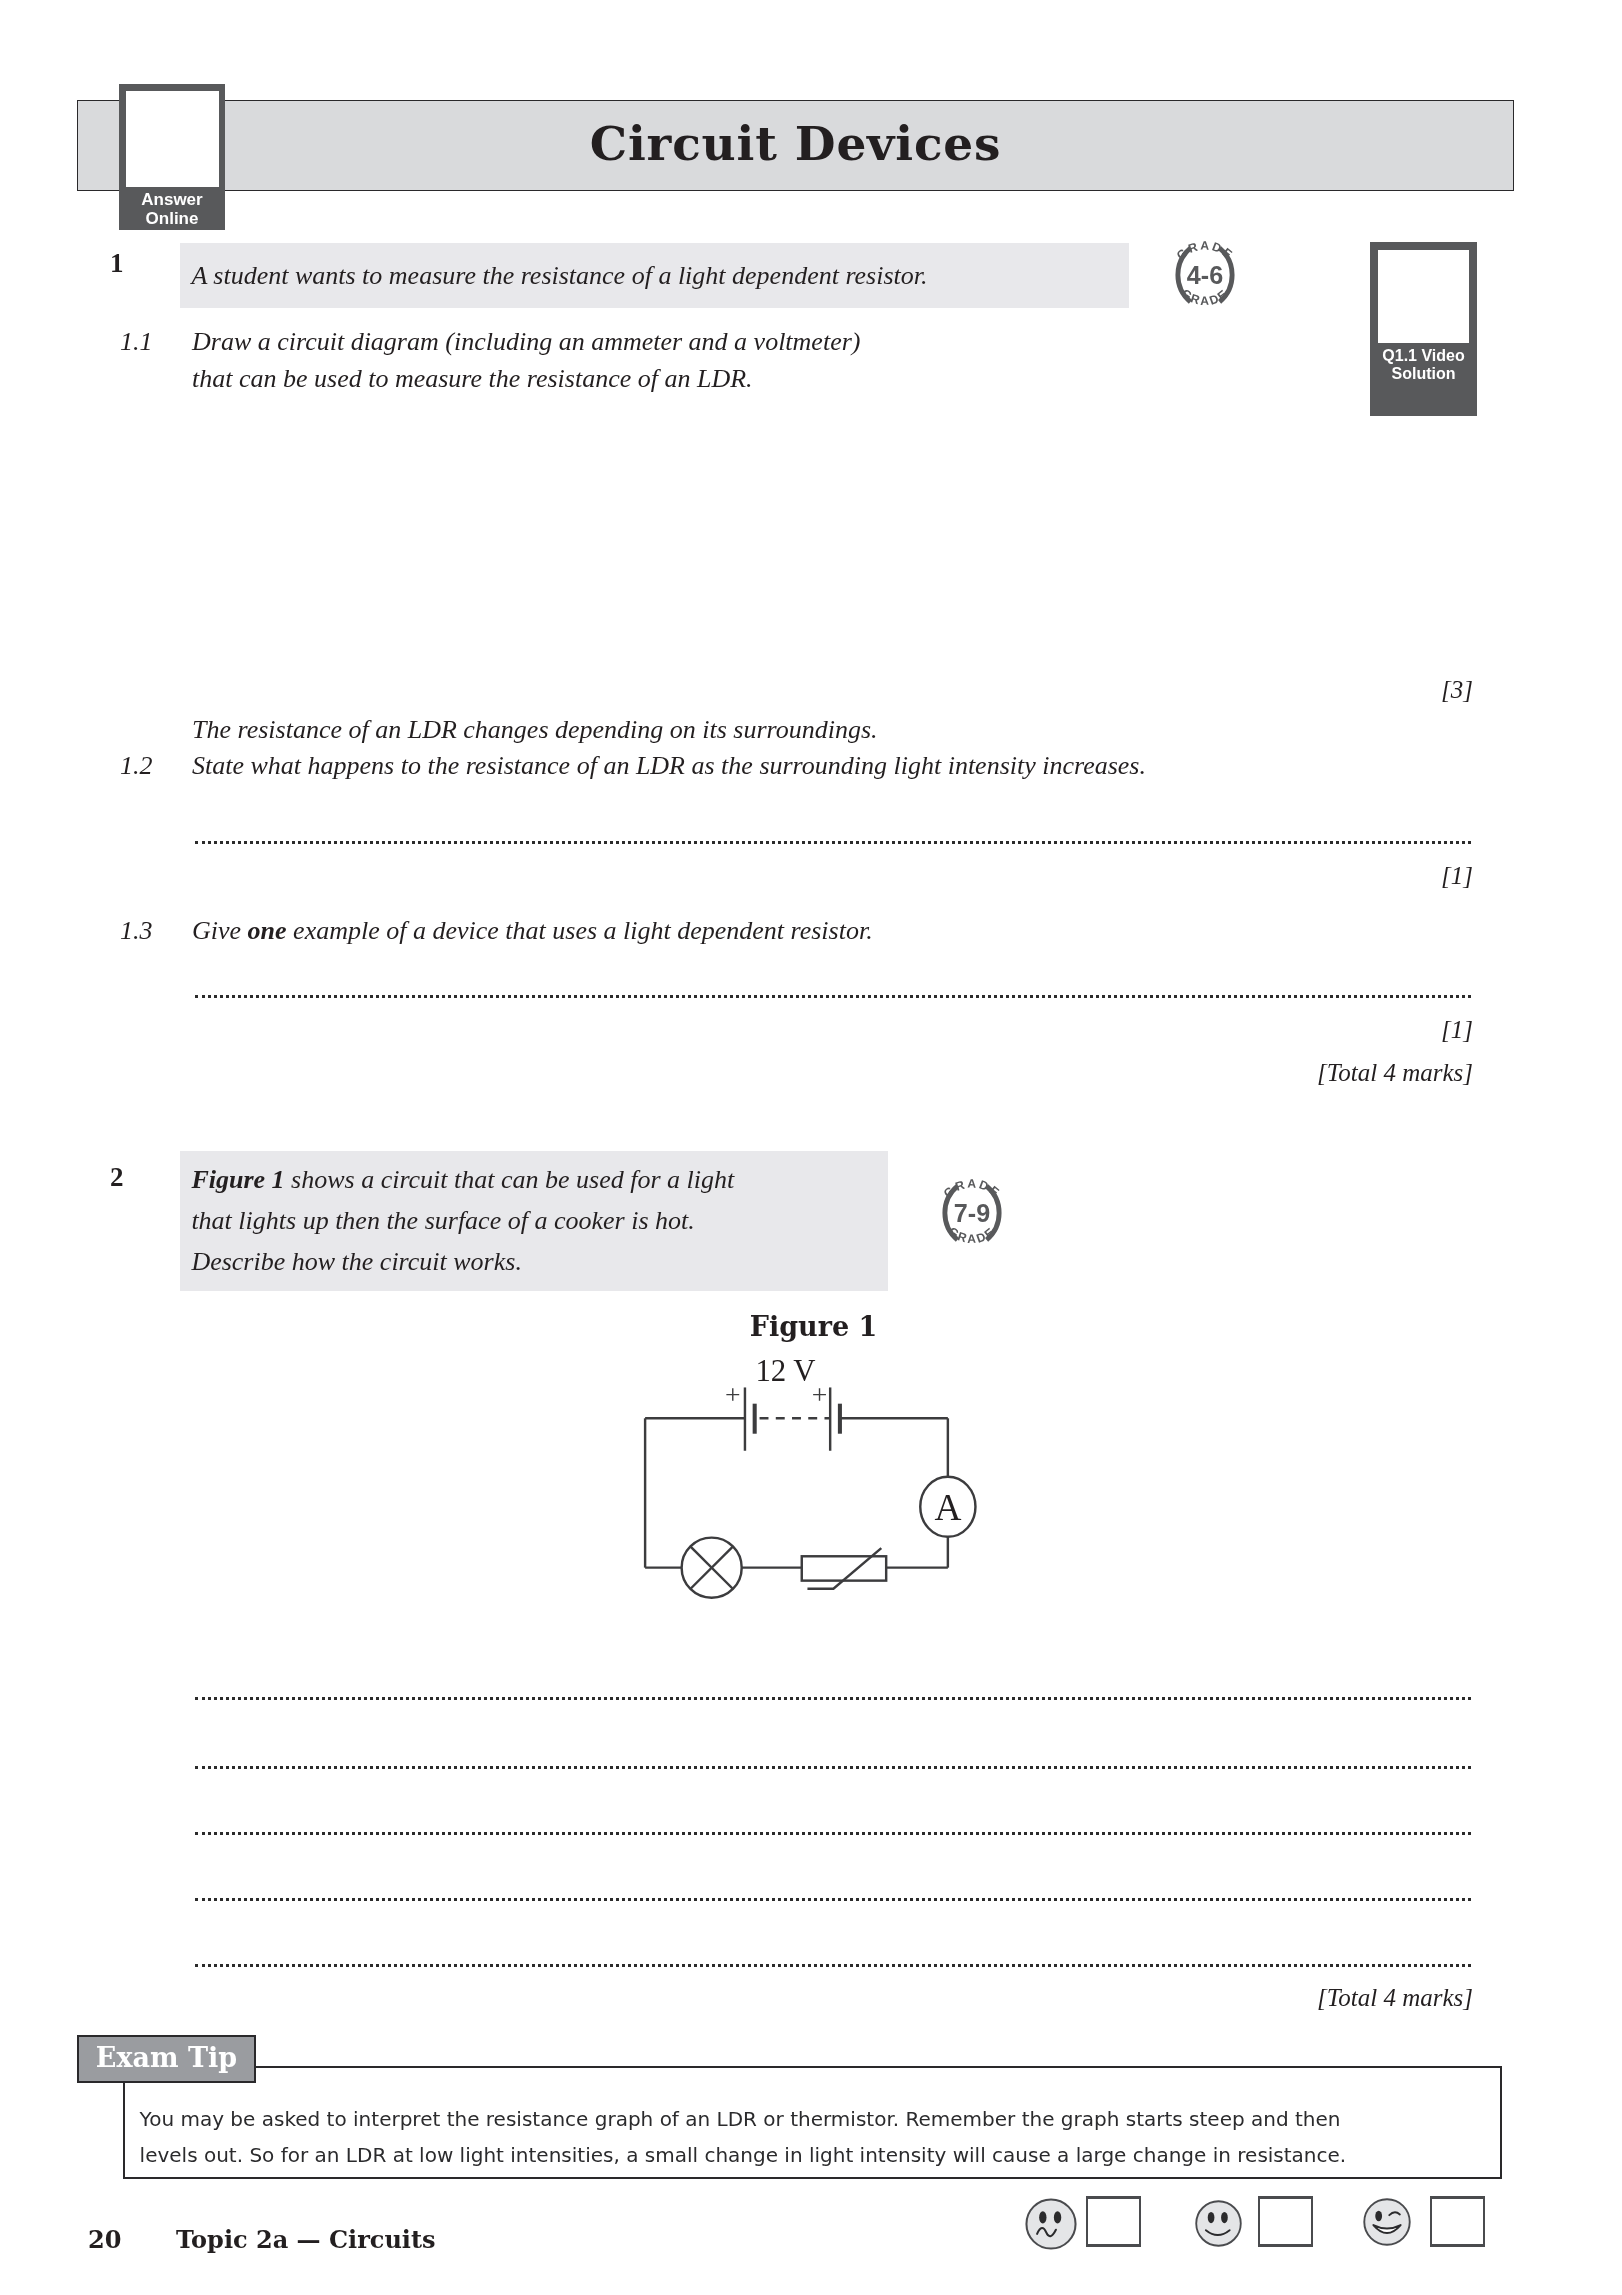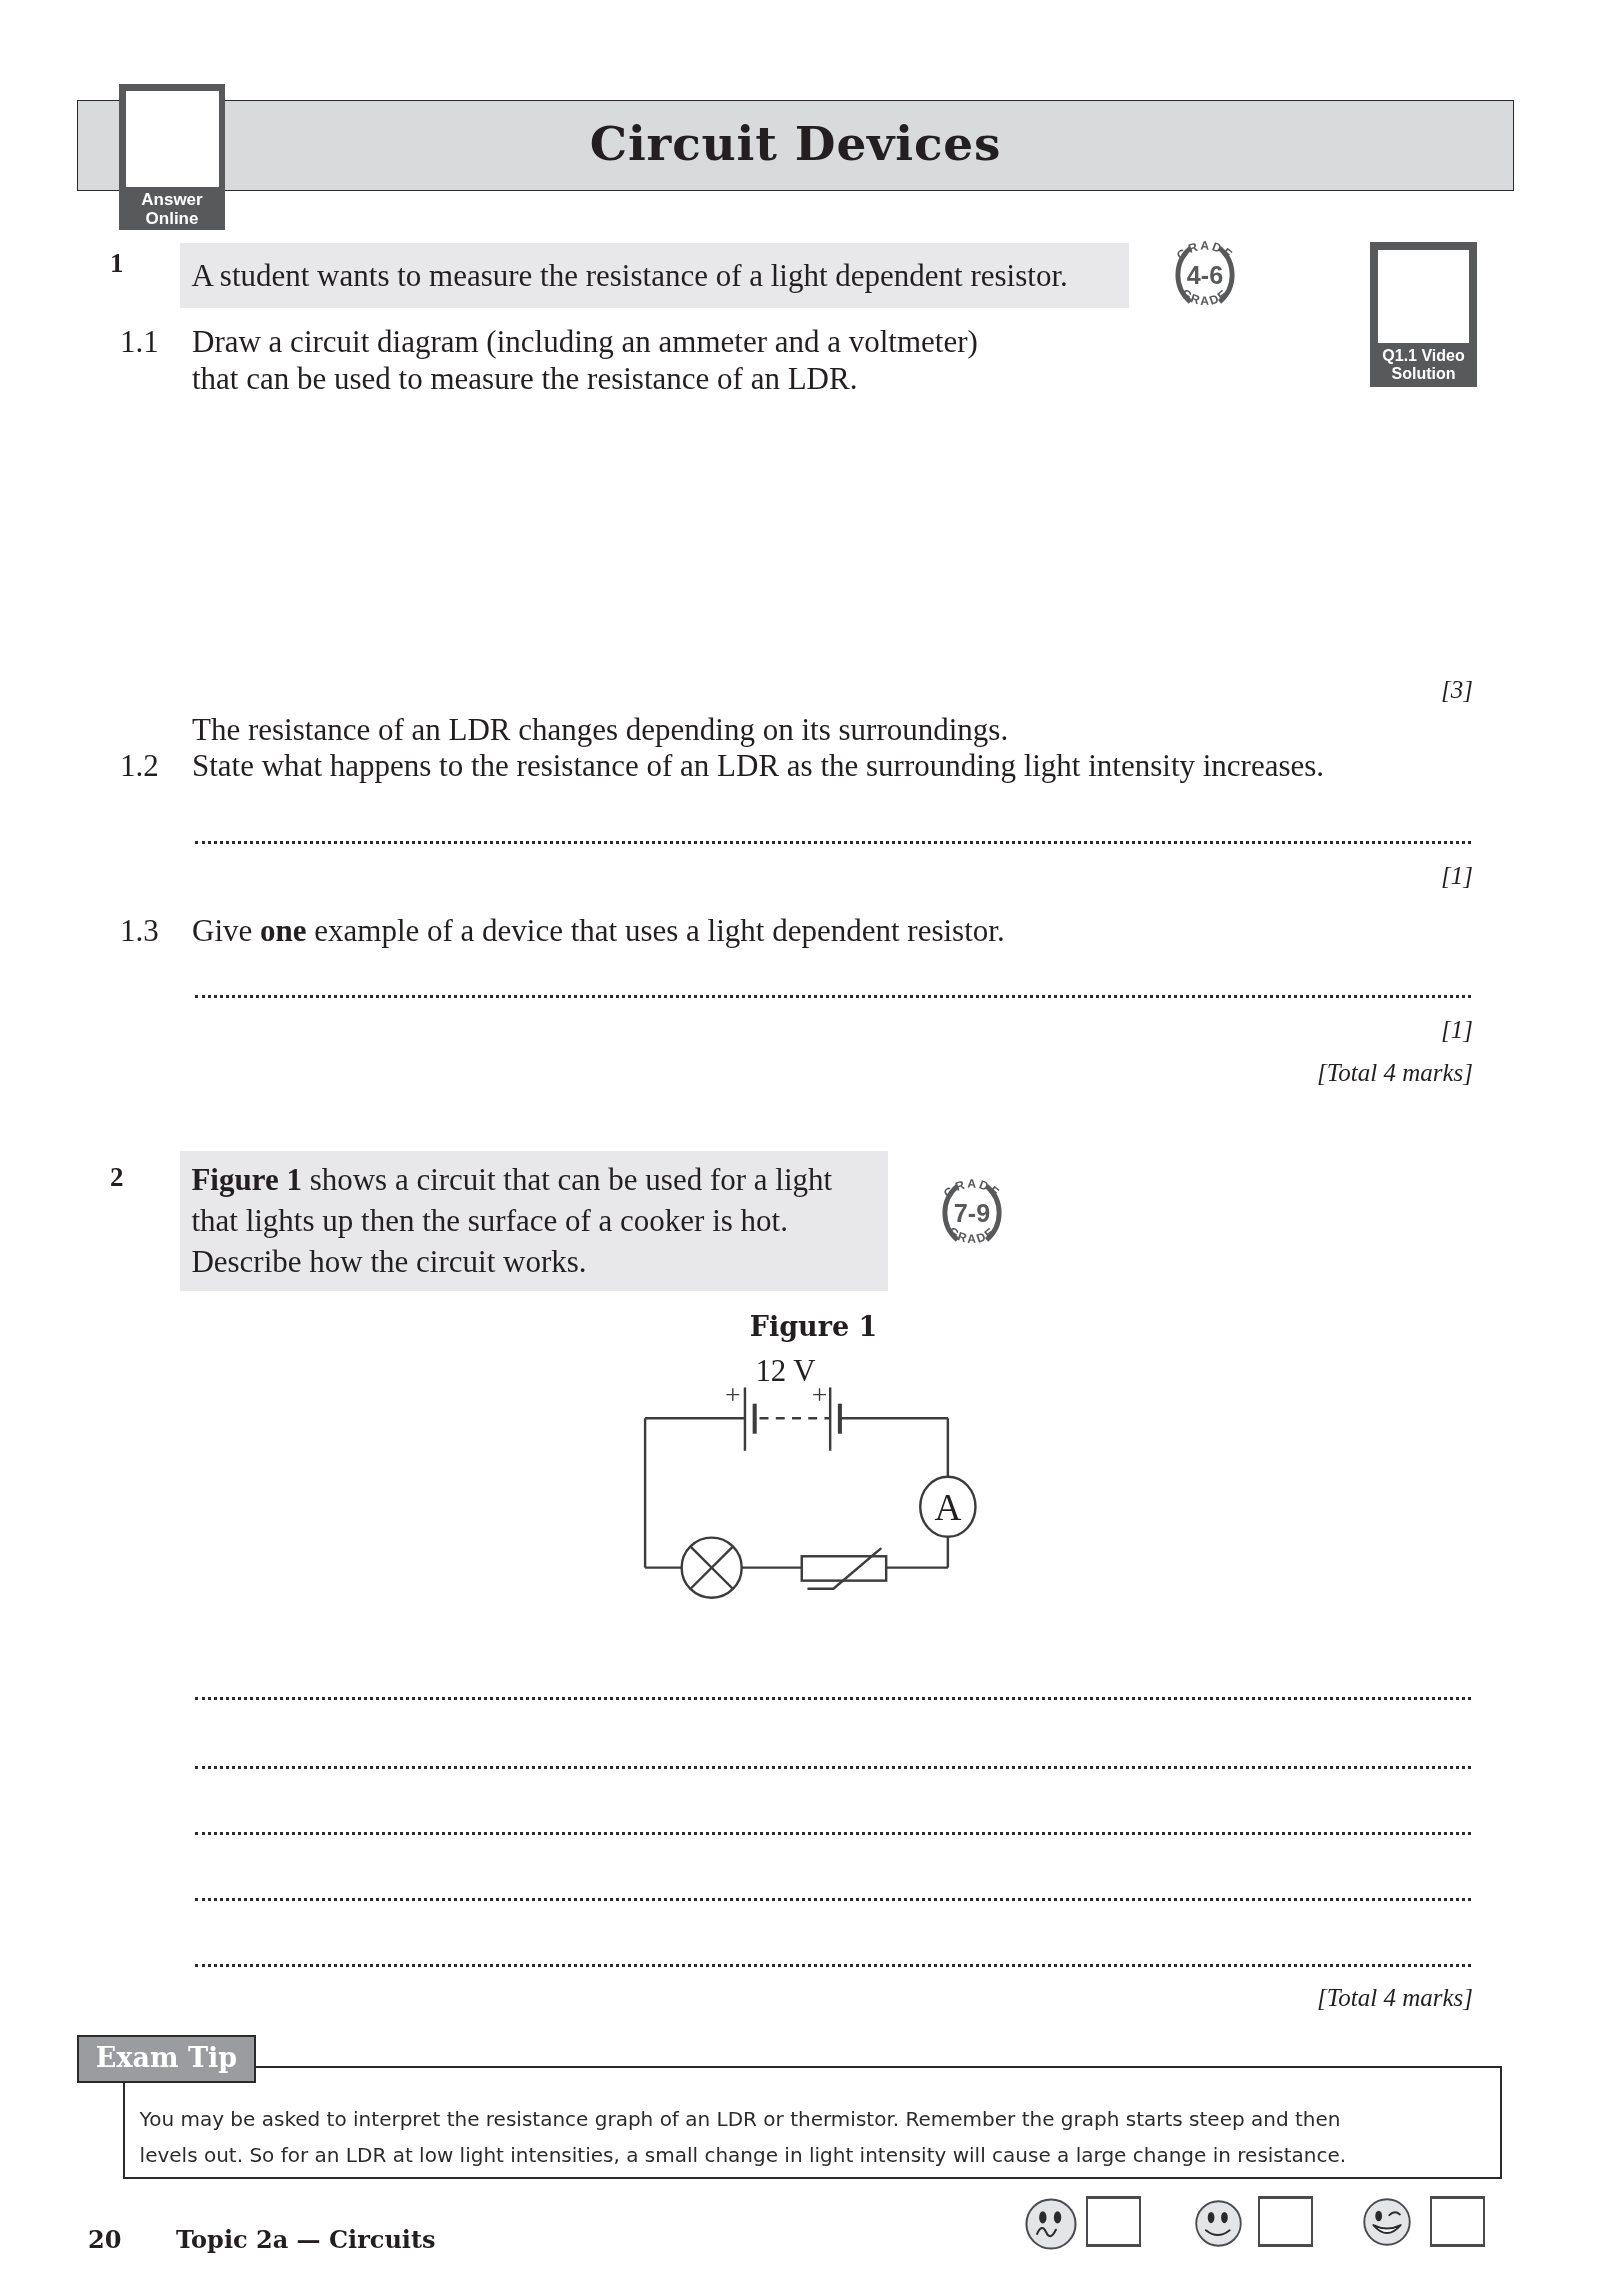--- a/index.html
+++ b/index.html
@@ -4,33 +4,33 @@
 <style>
   html,body{margin:0;padding:0;background:#ffffff;}
   #page{position:relative;width:1623px;height:2295px;background:#ffffff;overflow:hidden;
         font-family:"Liberation Serif",serif;color:#231f20;}
   .abs{position:absolute;}
   .slab{font-family:"DejaVu Serif",serif;font-weight:bold;}
   .sans{font-family:"Liberation Sans",sans-serif;}
   .hand{font-family:"DejaVu Sans",sans-serif;}
   .bold{font-weight:bold;}
   .prewrap{white-space:pre-line;}
-  .body-text{font-size:31px;line-height:37px;}
+  .body-text{font-size:26px;line-height:37px;font-style:italic;}
   .marks{font-size:25px;font-style:italic;text-align:right;width:179px;}
   .dotline{height:0;border-bottom:3.2px dotted #2b2b2b;}
   .checkbox{background:#ffffff;border:2.4px solid #4a4b4e;border-top-width:3.2px;border-bottom-width:3.2px;box-sizing:border-box;}
   
   #title-bar{left:77px;top:100px;width:1437px;height:91px;background:#d9dadc;border:1.6px solid #2a292b;box-sizing:border-box;}
   #page-title{width:100%;text-align:center;font-size:47px;line-height:86px;letter-spacing:0.8px;}
   #answer-online{left:95px;top:84px;width:106px;height:146px;background:#58595b;margin-left:24px;}
   #answer-online .qr{position:absolute;left:6.5px;top:7.3px;width:93px;height:96px;background:#ffffff;}
   #answer-online .lbl{position:absolute;left:0;top:107px;width:100%;text-align:center;color:#ffffff;
       font-size:17px;line-height:18.7px;font-weight:bold;}
   
-  #video-box{left:1370px;top:242px;width:107px;height:145px;background:#58595b;}
+  #video-box{left:1370px;top:242px;width:107px;height:174px;background:#58595b;}
   #video-box .qr{position:absolute;left:8px;top:8px;width:91px;height:93px;background:#ffffff;}
   #video-box .lbl{position:absolute;left:0;top:105px;width:100%;text-align:center;color:#ffffff;
       font-size:16px;line-height:18px;font-weight:bold;}
   .hl{background:#e8e8eb;}
   .qnum{font-size:27px;font-weight:bold;}
   .tip-box{left:123px;top:2066px;width:1379px;height:113px;background:#ffffff;border:2.4px solid #2a292b;box-sizing:border-box;}
   #tip-label{left:77px;top:2035px;width:179px;height:48px;background:#9a9ca0;border:2.4px solid #2a292b;box-sizing:border-box;
       color:#ffffff;text-align:center;font-size:27px;line-height:41px;}
   svg text{font-family:"Liberation Serif",serif;}
   .badge-txt{font-family:"Liberation Sans",sans-serif;font-weight:bold;}

